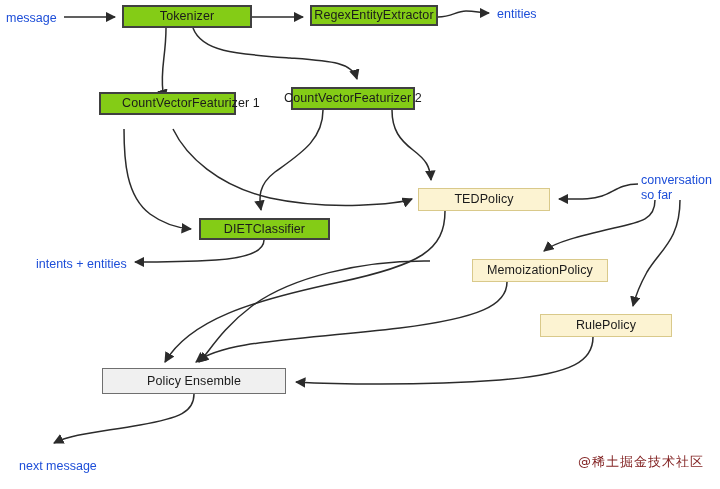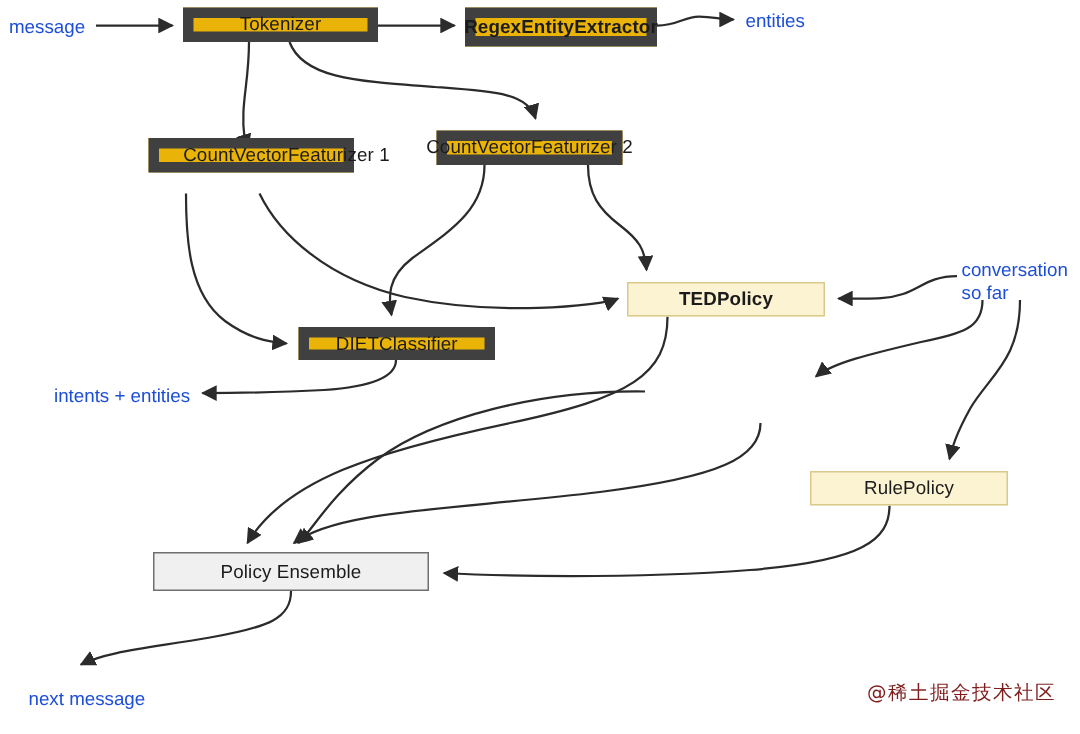--- a/index.html
+++ b/index.html
@@ -32,22 +32,22 @@
     display: flex;
     align-items: center;
     justify-content: center;
     font-size: 12.5px;
     color: #1b1b1b;
     letter-spacing: 0.1px;
     white-space: nowrap;
     line-height: 1;
   }
   .node.blue {
-    background: #eab308;
-    border: 7px solid #404040;
+    background: #84cc16;
+    border: 2px solid #404040;
   }
   .node.yellow {
     background: #fcf3d2;
     border: 1px solid #d9c98a;
   }
   .node.grey {
     background: #f0f0f0;
     border: 1px solid #6f6f6f;
   }
   .io-label {
@@ -119,40 +119,43 @@
       <path d="M 593 337 C 593 360 575 374 500 380 C 420 386 330 384 296 382"></path>
 
       <path d="M 194 394 C 194 412 180 418 140 425 C 100 432 72 434 54 443"></path>
     </g>
   </svg>
 
   <div class="node blue" style="left:122px; top:5px; width:130px; height:23px;">
     <span>Tokenizer</span>
   </div>
 
-  <div class="node blue" style="left:310px; top:5px; width:128px; height:26px;font-weight:bold;">
+  <div class="node blue" style="left:310px; top:5px; width:128px; height:21px;">
     <span>RegexEntityExtractor</span>
   </div>
 
   <div class="node blue" style="left:291px; top:87px; width:124px; height:23px;">
     <span>CountVectorFeaturizer 2</span>
   </div>
 
   <div class="node blue" style="left:99px; top:92px; width:137px; height:23px;padding-left:47px;">
     <span>CountVectorFeaturizer 1</span>
   </div>
 
-  <div class="node yellow" style="left:418px; top:188px; width:132px; height:23px;font-weight:bold;">
+  <div class="node yellow" style="left:418px; top:188px; width:132px; height:23px;">
     <span>TEDPolicy</span>
   </div>
 
   <div class="node blue" style="left:199px; top:218px; width:131px; height:22px;">
     <span>DIETClassifier</span>
   </div>
 
+  <div class="node yellow" style="left:472px; top:259px; width:136px; height:23px;">
+    <span>MemoizationPolicy</span>
+  </div>
 
   <div class="node grey" style="left:102px; top:368px; width:184px; height:26px;">
     <span>Policy Ensemble</span>
   </div>
 
   <div class="node yellow" style="left:540px; top:314px; width:132px; height:23px;">
     <span>RulePolicy</span>
   </div>
 
   <div class="io-label" style="left:6px; top:11px;">message</div>

